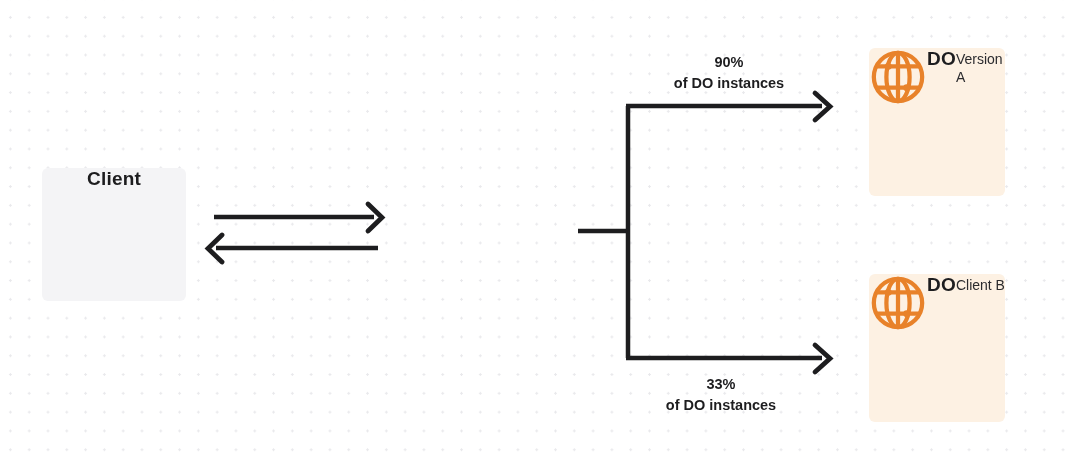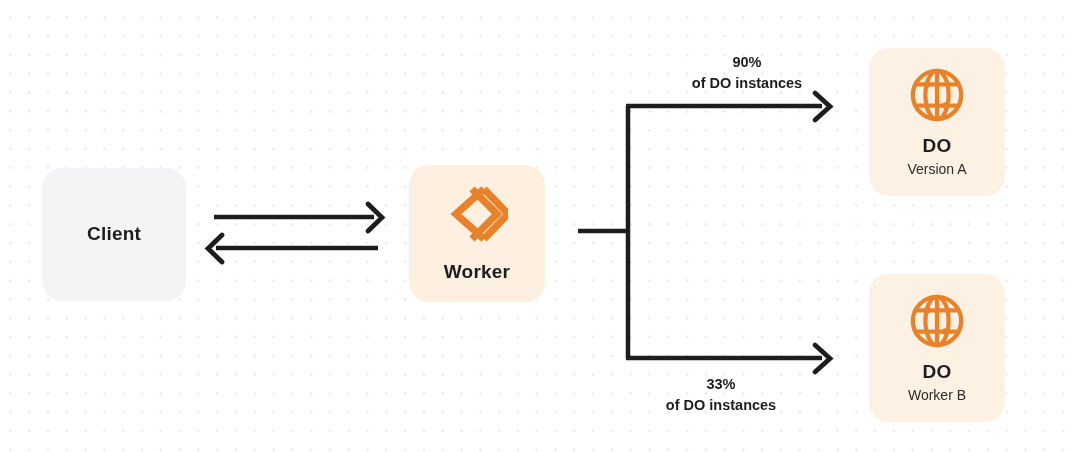--- a/index.html
+++ b/index.html
@@ -15,24 +15,22 @@
     background-image: radial-gradient(circle, #e9e9ec 1.25px, transparent 1.4px);
     background-size: 18.8px 18.8px;
     background-position: 1px 8px;
     overflow: hidden;
     font-family: "Liberation Sans", sans-serif;
   }
 
   
   .node {
     position: absolute;
-    border-radius: 20px;
+    border-radius: 6px;
     display: flex;
-    flex-direction: column;
-    align-items: center;
     justify-content: center;
     box-sizing: border-box;
   }
   .node-client {
     left: 42px;
     top: 168px;
     width: 144px;
     height: 133px;
     background: #f4f4f6;
   }
@@ -94,21 +92,21 @@
   .edge-label {
     position: absolute;
     text-align: center;
     font-size: 14.5px;
     font-weight: bold;
     color: #1d1d1f;
     line-height: 1.45;
     white-space: nowrap;
   }
   .edge-label-top {
-    left: 641px;
+    left: 623px;
     top: 52px;
     width: 212px;
   }
   .edge-label-bottom {
     left: 615px;
     top: 374px;
     width: 212px;
   }
   .edge-label .pct { display: block; }
   .edge-label .sub { display: block; }
@@ -144,33 +142,20 @@
     <g>
       <line x1="626" y1="358" x2="822" y2="358" stroke="#1d1d1f" stroke-width="4.5" stroke-linecap="butt"></line>
       <polyline points="815,345 830,358.5 815,372" fill="none" stroke="#1d1d1f" stroke-width="4.8" stroke-linecap="round" stroke-linejoin="miter"></polyline>
     </g>
   </svg>
 
   <div class="node node-client">
     <div class="node-title">Client</div>
   </div>
 
-  <div class="node node-worker">
-    <span class="icon-wrap worker-icon-wrap">
-      <svg width="62" height="62" viewBox="0 0 62 62" xmlns="http://www.w3.org/2000/svg">
-
-        <polyline points="38,6 10,31 38,56" fill="none" stroke="#e8822a" stroke-width="7.4" stroke-linecap="butt" stroke-linejoin="miter"></polyline>
-
-        <polyline points="26,6 51,31 26,56" fill="none" stroke="#e8822a" stroke-width="7.4" stroke-linecap="butt" stroke-linejoin="miter"></polyline>
-
-        <polyline points="38,6 62,31 38,56" fill="none" stroke="#e8822a" stroke-width="7.4" stroke-linecap="butt" stroke-linejoin="miter"></polyline>
-      </svg>
-    </span>
-    <div class="node-title">Worker</div>
-  </div>
 
   <div class="node node-do-a">
     <span class="icon-wrap do-icon-wrap">
       <svg width="58" height="58" viewBox="0 0 60 60" xmlns="http://www.w3.org/2000/svg">
         <g fill="none" stroke="#e8822a" stroke-width="4.4">
           <circle cx="30" cy="30" r="25"></circle>
           <ellipse cx="30" cy="30" rx="12" ry="25"></ellipse>
           <line x1="30" y1="5" x2="30" y2="55"></line>
           <line x1="7" y1="19" x2="53" y2="19"></line>
           <line x1="7" y1="41" x2="53" y2="41"></line>
@@ -191,21 +176,21 @@
           <ellipse cx="30" cy="30" rx="12" ry="25"></ellipse>
           <line x1="30" y1="5" x2="30" y2="55"></line>
           <line x1="7" y1="19" x2="53" y2="19"></line>
           <line x1="7" y1="41" x2="53" y2="41"></line>
         </g>
         <circle cx="20" cy="19" r="3.6" fill="#e8822a"></circle>
         <circle cx="39" cy="41" r="3.6" fill="#e8822a"></circle>
       </svg>
     </span>
     <div class="node-title">DO</div>
-    <div class="node-subtitle">Worker B</div>
+    <div class="node-subtitle">Client B</div>
   </div>
 
   <div class="edge-label edge-label-top">
     <span class="pct">90%</span>
     <span class="sub">of DO instances</span>
   </div>
 
   <div class="edge-label edge-label-bottom">
     <span class="pct">33%</span>
     <span class="sub">of DO instances</span>

